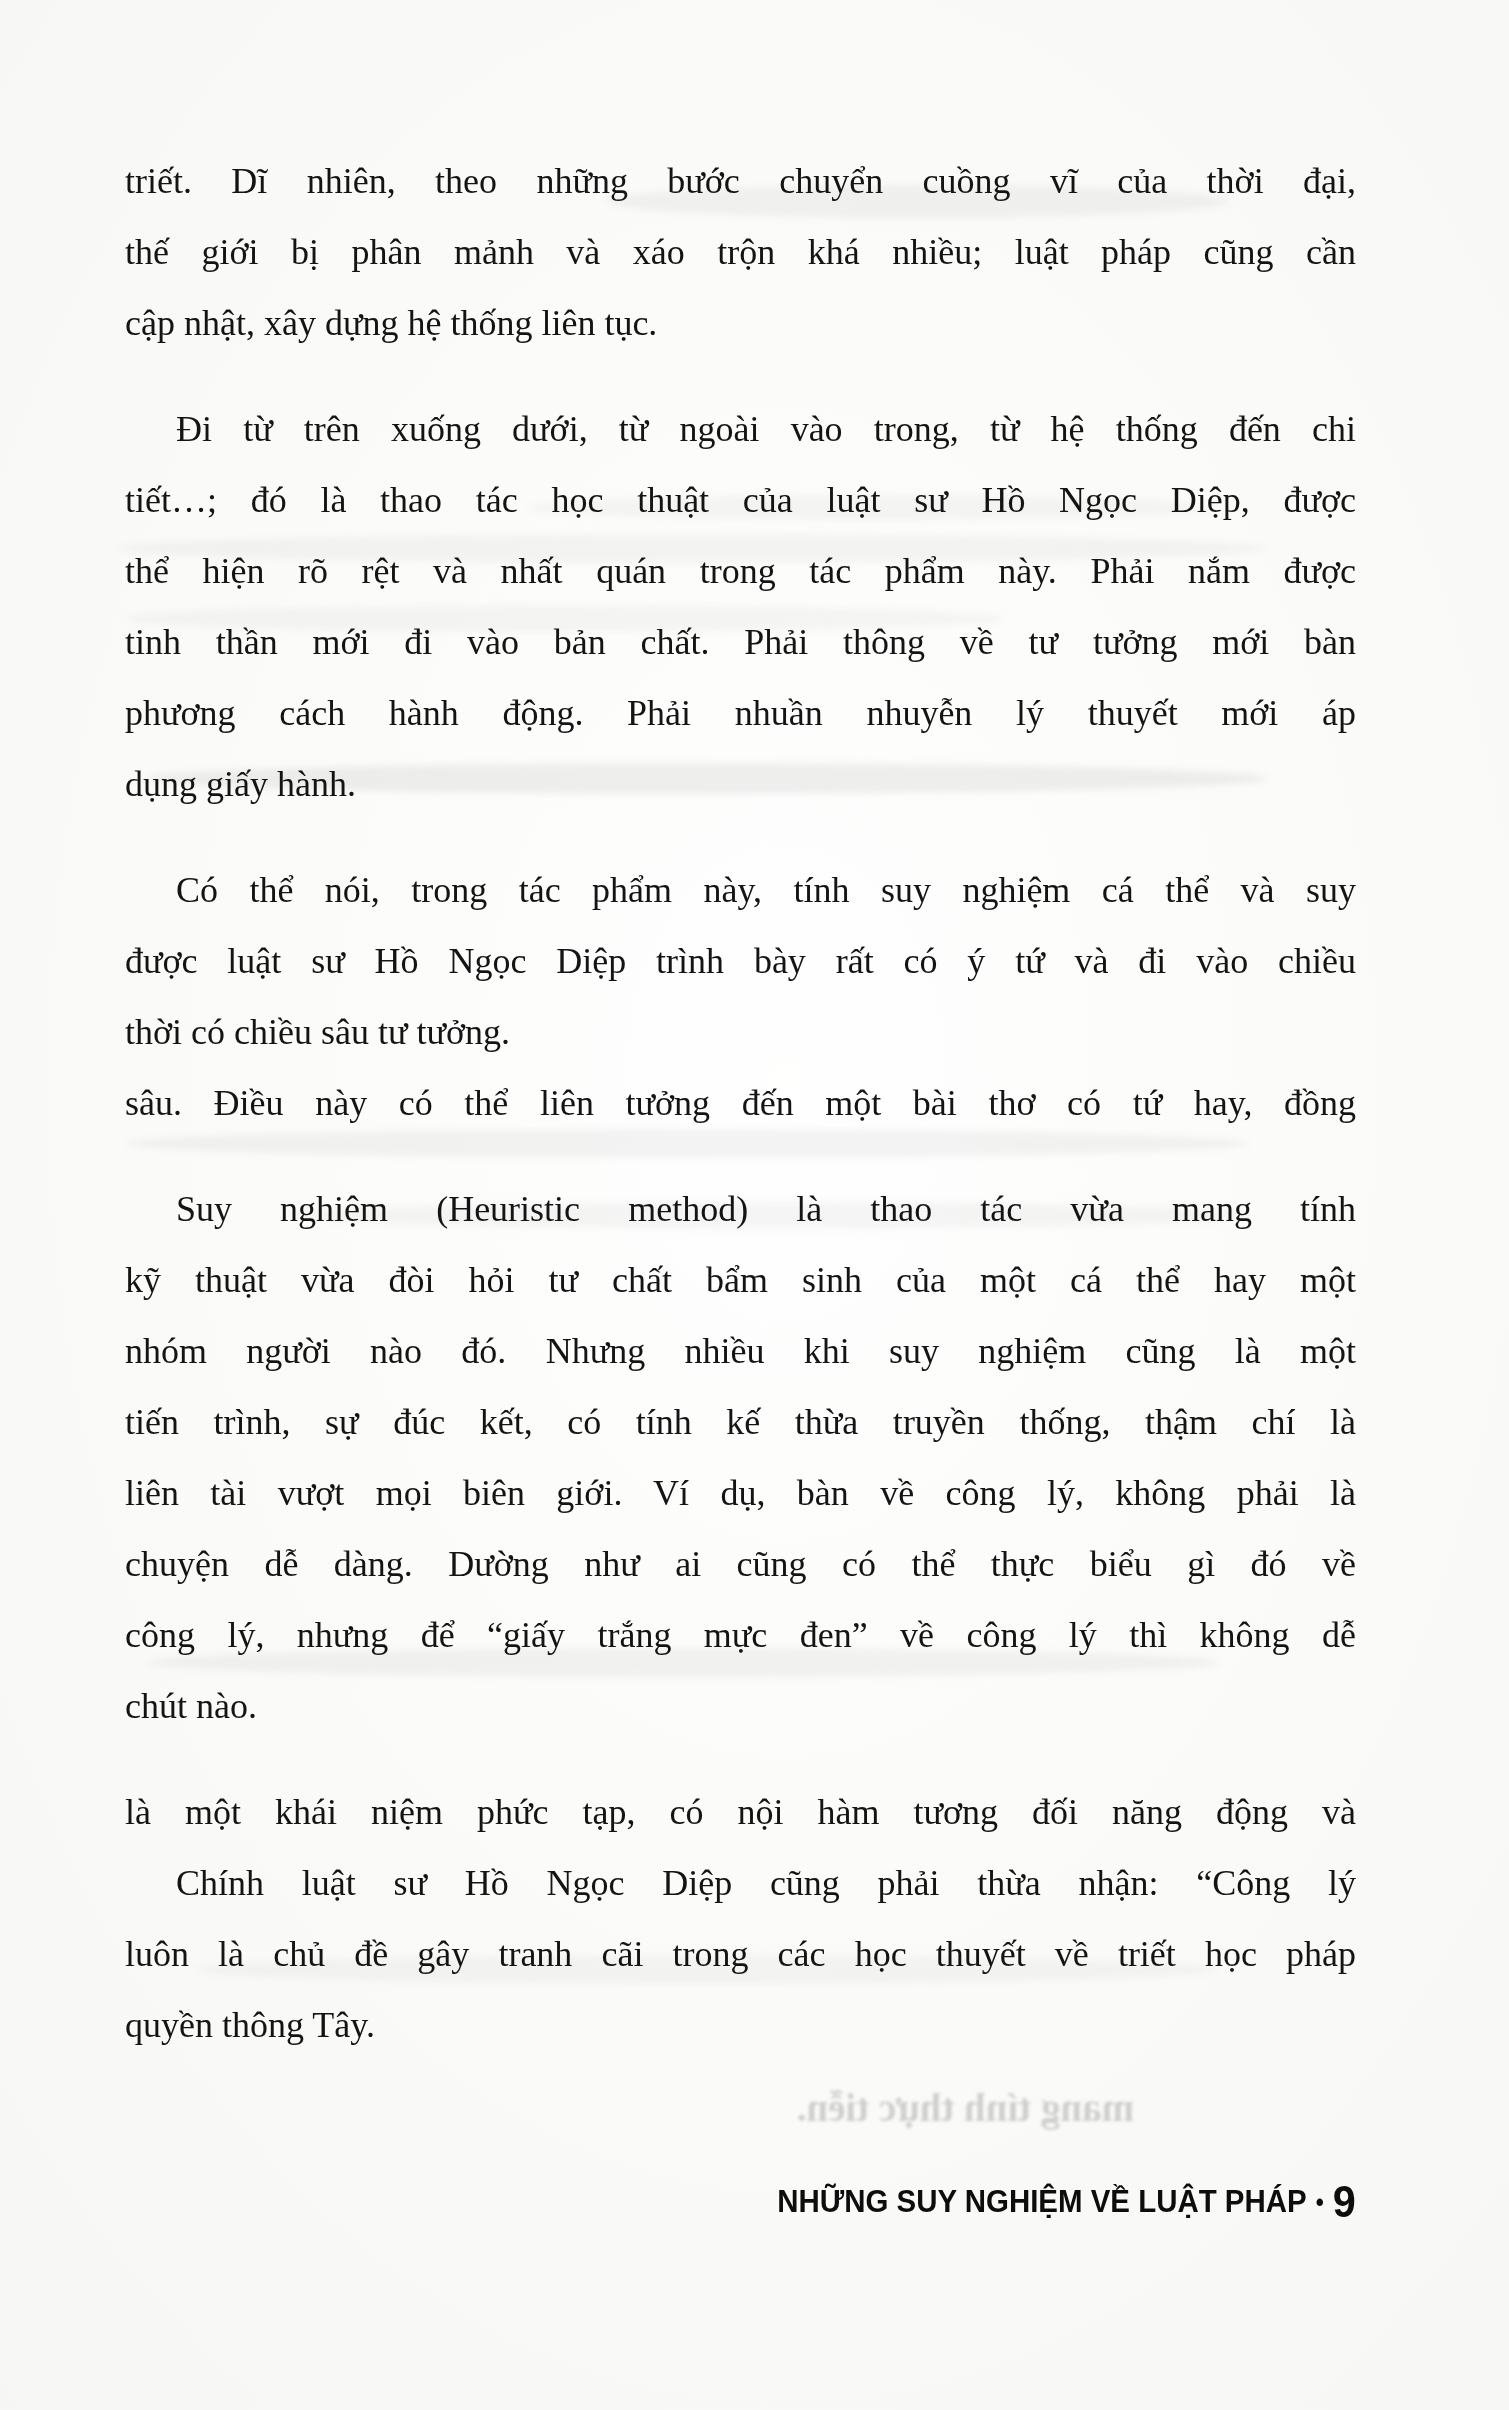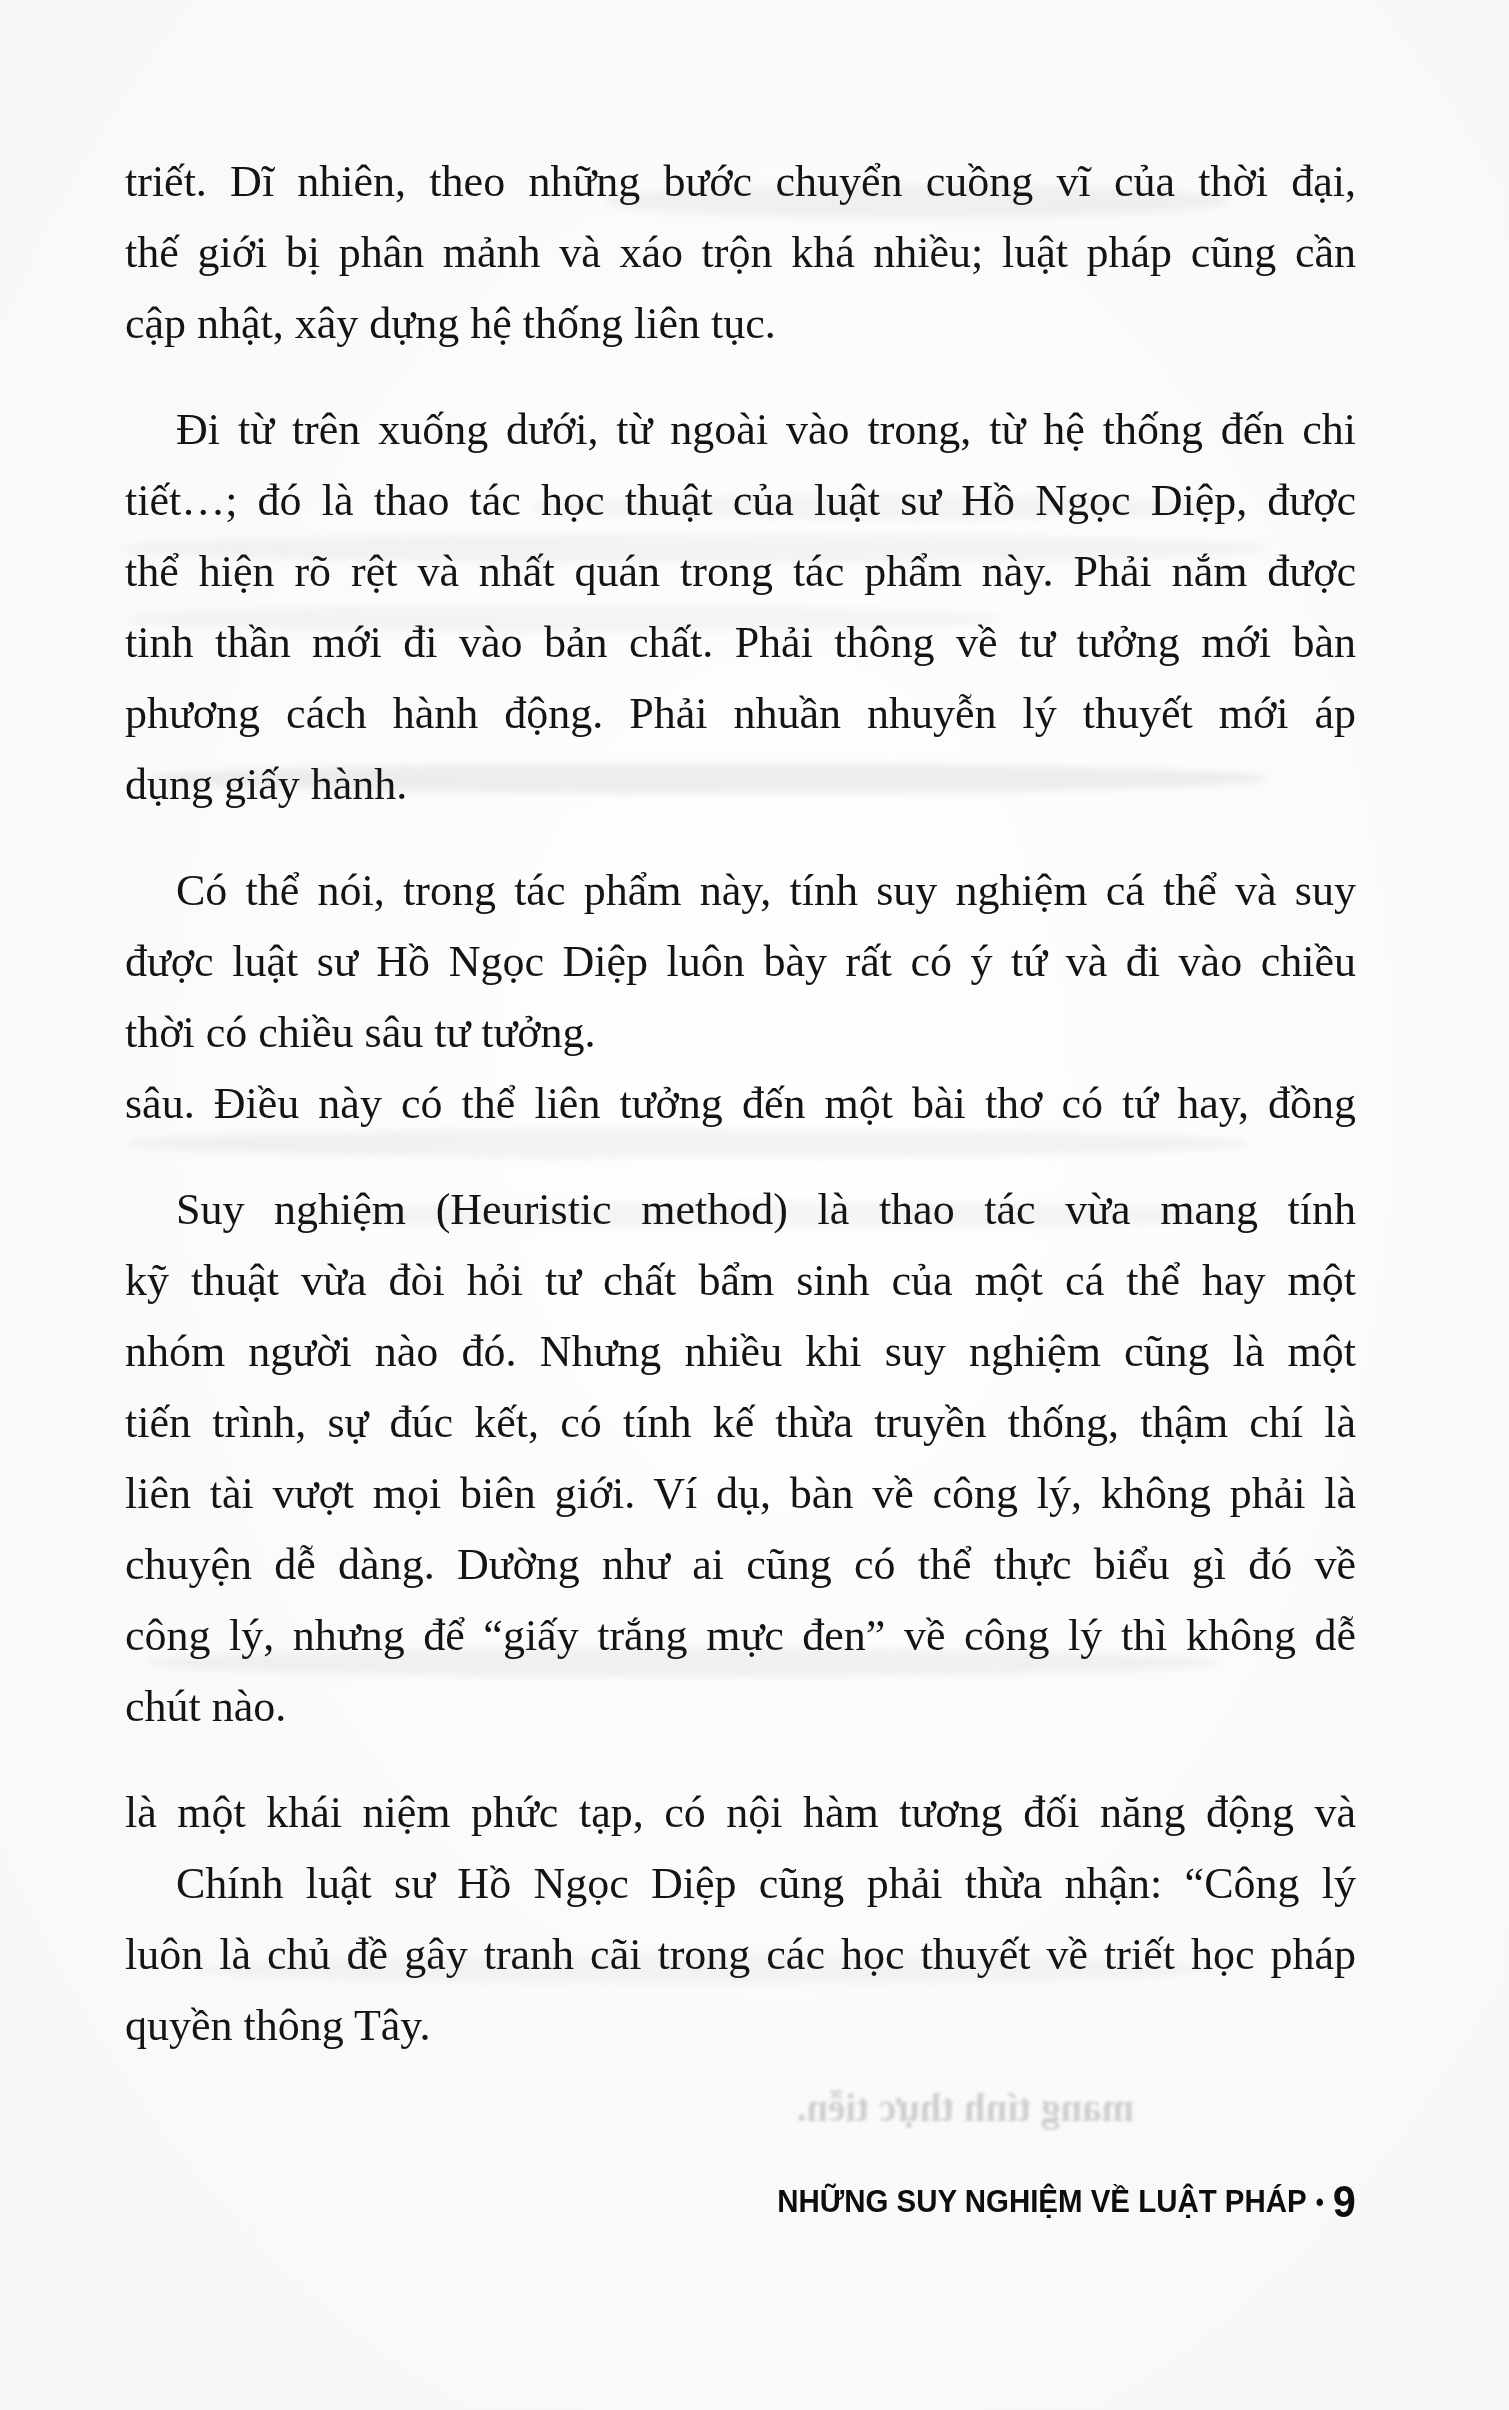--- a/index.html
+++ b/index.html
@@ -17,21 +17,21 @@
       #fbfbf9;
     color: #121212;
     overflow: hidden;
   }
   .text-block {
     position: absolute;
     left: 125px;
     top: 146px;
     width: 1231px;
     font-family: "Liberation Serif", "DejaVu Serif", serif;
-    font-size: 44px;
+    font-size: 36px;
     line-height: 71px;
     color: #141414;
   }
   .para { margin: 0 0 35px 0; }
   .line {
     text-align: justify;
     text-align-last: justify;
     white-space: normal;
   }
   .line.last { text-align-last: left; }
@@ -108,21 +108,21 @@
       <div class="para">
         <div class="line indent">Đi từ trên xuống dưới, từ ngoài vào trong, từ hệ thống đến chi</div>
         <div class="line">tiết…; đó là thao tác học thuật của luật sư Hồ Ngọc Diệp, được</div>
         <div class="line">thể hiện rõ rệt và nhất quán trong tác phẩm này. Phải nắm được</div>
         <div class="line">tinh thần mới đi vào bản chất. Phải thông về tư tưởng mới bàn</div>
         <div class="line">phương cách hành động. Phải nhuần nhuyễn lý thuyết mới áp</div>
         <div class="line last">dụng giấy hành.</div>
       </div>
       <div class="para">
         <div class="line indent">Có thể nói, trong tác phẩm này, tính suy nghiệm cá thể và suy</div>
-        <div class="line">được luật sư Hồ Ngọc Diệp luôn bày rất có ý tứ và đi vào chiều</div>
+        <div class="line">được luật sư Hồ Ngọc Diệp trình bày rất có ý tứ và đi vào chiều</div>
         <div class="line last">thời có chiều sâu tư tưởng.</div>
         <div class="line">sâu. Điều này có thể liên tưởng đến một bài thơ có tứ hay, đồng</div>
       </div>
       <div class="para">
         <div class="line indent">Suy nghiệm (Heuristic method) là thao tác vừa mang tính</div>
         <div class="line">kỹ thuật vừa đòi hỏi tư chất bẩm sinh của một cá thể hay một</div>
         <div class="line">nhóm người nào đó. Nhưng nhiều khi suy nghiệm cũng là một</div>
         <div class="line">tiến trình, sự đúc kết, có tính kế thừa truyền thống, thậm chí là</div>
         <div class="line">liên tài vượt mọi biên giới. Ví dụ, bàn về công lý, không phải là</div>
         <div class="line">chuyện dễ dàng. Dường như ai cũng có thể thực biểu gì đó về</div>

